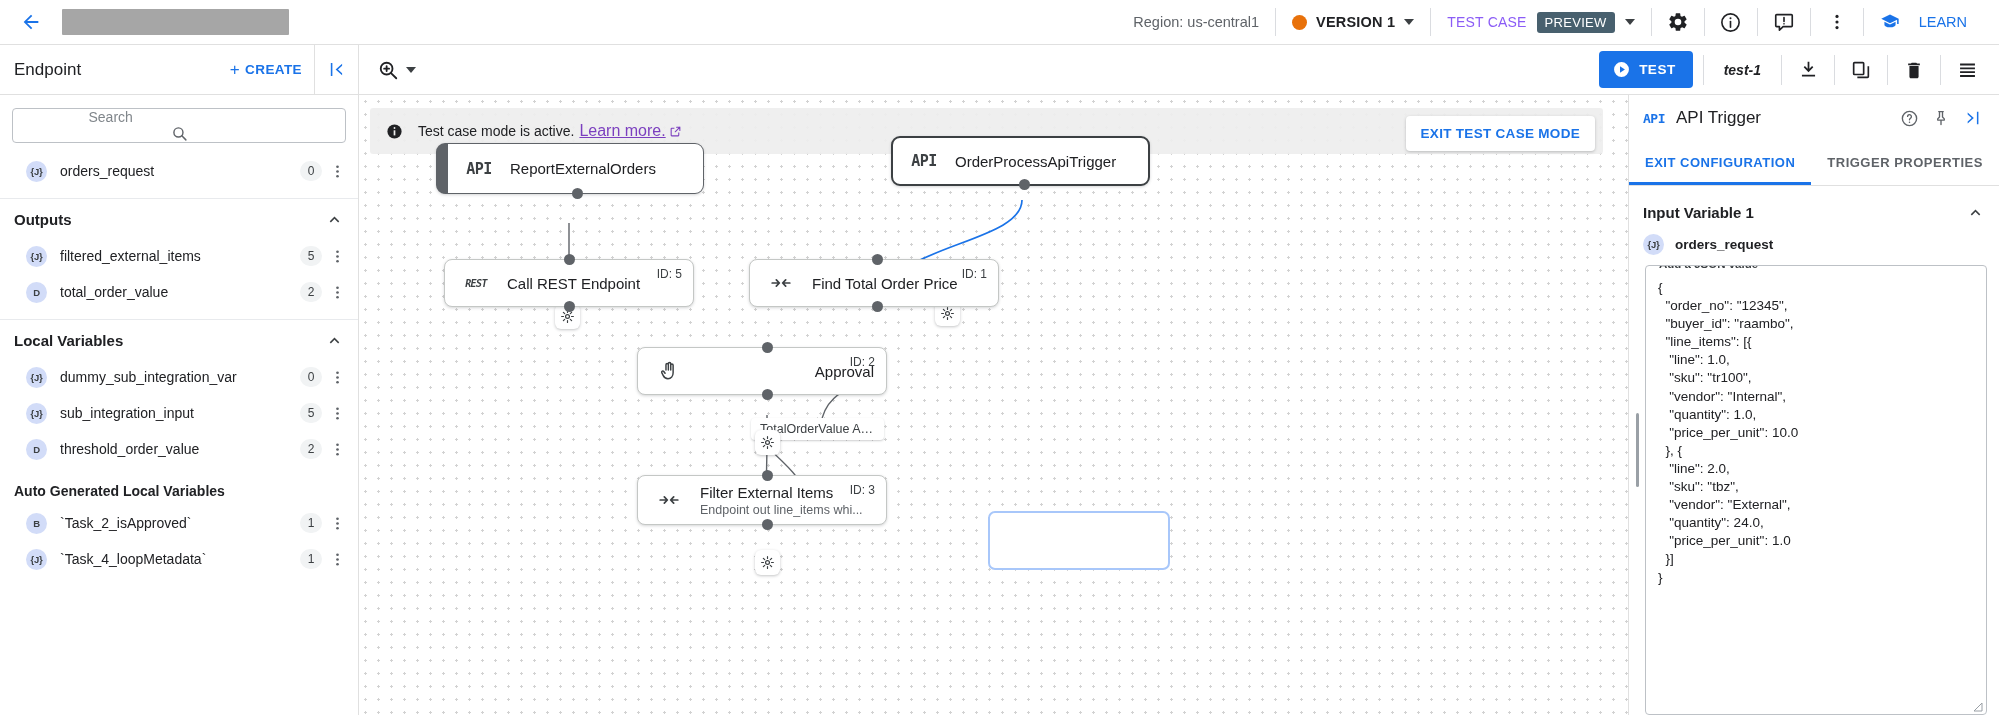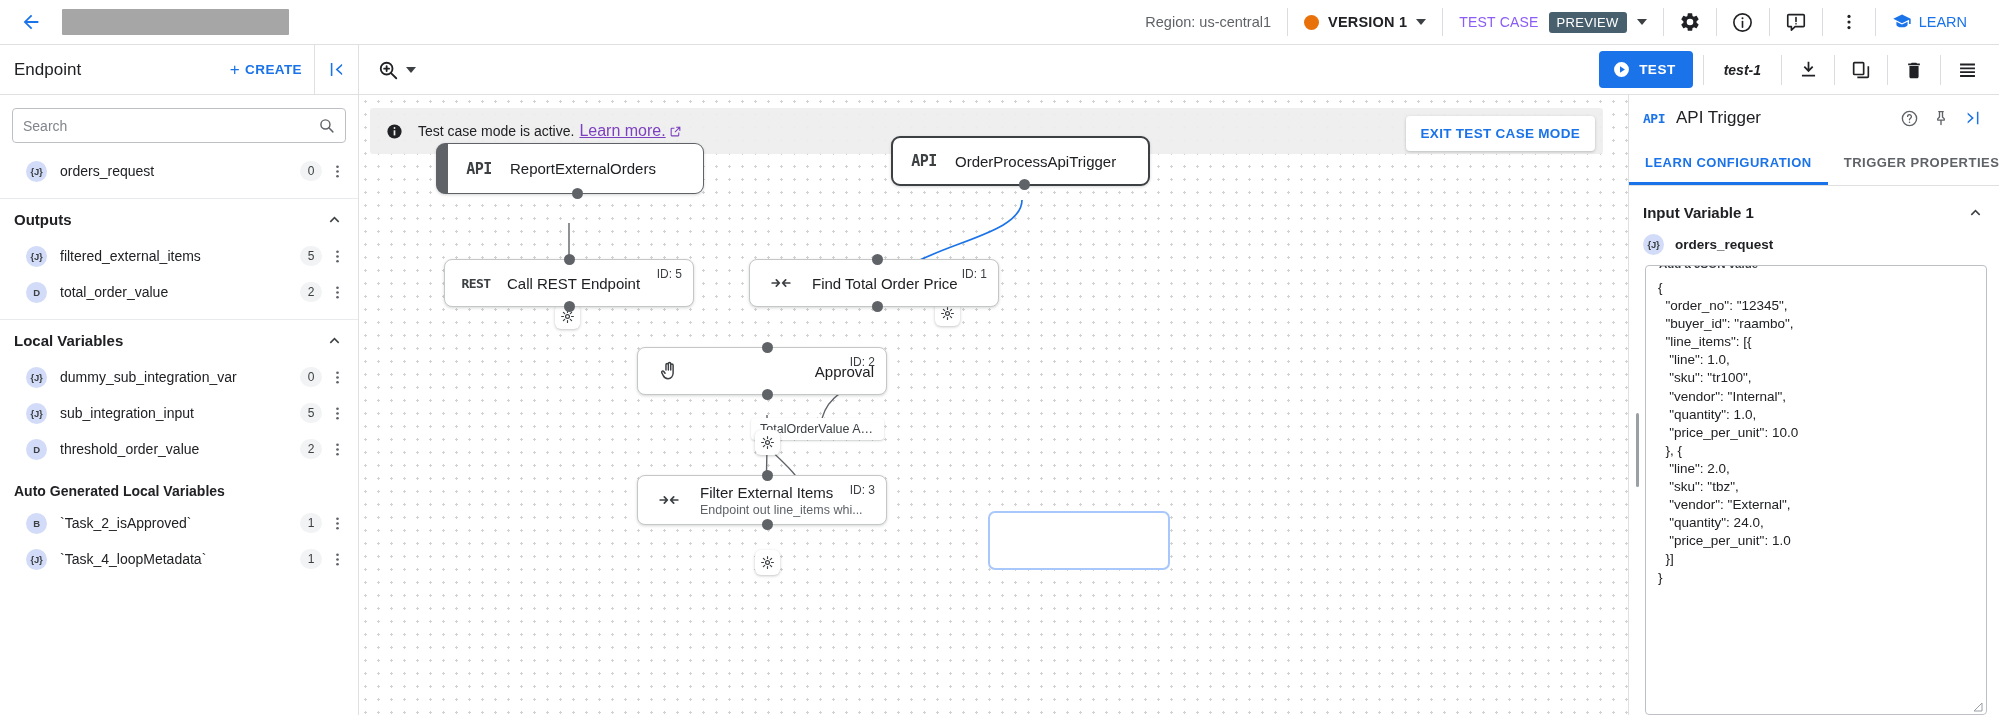--- a/index.html
+++ b/index.html
@@ -45,21 +45,21 @@
   .tc-label { font-size: 14px; font-weight: normal; color: #8b5cf6; letter-spacing: .2px; }
   .tc-chip {
     background: #48606e; color: #fff; font-size: 13px; padding: 3px 8px; border-radius: 3px;
     letter-spacing: .3px;
   }
   .tb-icon {
     width: 52px; height: 45px; display: flex; align-items: center; justify-content: center;
     cursor: pointer; color: #202124;
   }
   .tb-learn {
-    display: flex; align-items: center; gap: 7px; padding: 0 18px 0 16px; color: #1a73e8;
+    display: flex; align-items: center; gap: 19px; padding: 0 18px 0 16px; color: #1a73e8;
     font-size: 14.5px; cursor: pointer; white-space: nowrap;
   }
 
   
   .row2 { height: 50px; min-height: 50px; display: flex; border-bottom: 1px solid #e0e0e0; }
   .row2-left {
     width: 359px; min-width: 359px; display: flex; align-items: center;
     border-right: 1px solid #e0e0e0; padding-left: 14px;
   }
   .vars-title { font-size: 17px; color: #202124; flex: 1 1 auto; }
@@ -93,21 +93,21 @@
   .body { flex: 1 1 auto; display: flex; min-height: 0; }
 
   
   .sidebar {
     width: 359px; min-width: 359px; border-right: 1px solid #e0e0e0; display: flex;
     flex-direction: column; overflow: hidden; background: #fff;
   }
   .search-wrap { padding: 13px 12px 10px 12px; }
   .search-box {
     display: flex; align-items: center; border: 1px solid #bdc1c6; border-radius: 4px;
-    height: 35px; padding: 0 10px;
+    height: 35px; padding: 0 10px; flex-direction: column;
   }
   .search-box input {
     flex: 1 1 auto; border: 0; outline: 0; font-size: 14px; font-family: inherit;
     color: #202124; background: transparent;
   }
   .search-box input::placeholder { color: #80868b; }
   .search-ico { color: #5f6368; display: flex; }
   .sect-head {
     display: flex; align-items: center; padding: 11px 14px 9px 14px; cursor: pointer;
   }
@@ -169,22 +169,22 @@
   .node.selected { border: 2px solid #3c4043; }
   .node-ico {
     width: 62px; display: flex; align-items: center; justify-content: center; flex: 0 0 auto;
     color: #3c4043;
   }
   .node-ico.api-ico {
     font-family: "DejaVu Sans Mono", monospace; font-size: 15px; font-weight: bold;
     letter-spacing: -0.5px; color: #3c4043;
   }
   .node-ico.rest-ico {
-    font-family: "DejaVu Sans Mono", monospace; font-size: 13px; font-weight: bold;
-    color: #3c4043; letter-spacing: -0.6px;
+    font-family: "DejaVu Sans Mono", monospace; font-size: 10px; font-weight: bold;
+    color: #3c4043; letter-spacing: -0.6px; font-style: italic;
   }
   .node-body { flex: 1 1 auto; padding-right: 12px; }
   .node-title { font-size: 15px; color: #202124; }
   .node-sub {
     font-size: 12.5px; color: #5f6368; margin-top: 2px; white-space: nowrap;
     overflow: hidden; text-overflow: ellipsis; max-width: 196px;
   }
   .node-id {
     position: absolute; right: 11px; top: 7px; font-size: 12px; color: #3c4043;
   }
@@ -673,21 +673,21 @@
             </svg>
         </span>
         <span class="rp-icon blue">
           <svg width="20" height="20" viewBox="0 0 24 24" fill="currentColor">
               <path d="M5.6 5.3L13 12l-7.4 6.7v-2.4L10.3 12 5.6 7.7zM16.7 4.5h1.8v15h-1.8z"></path>
             </svg>
         </span>
       </div>
 
       <div class="rp-tabs">
-        <div class="rp-tab active">LEARN CONFIGURATION</div>
+        <div class="rp-tab active">EXIT CONFIGURATION</div>
         <div class="rp-tab">TRIGGER PROPERTIES</div>
       </div>
 
       <div class="rp-section-head">
         <span class="rp-section-title">Input Variable 1</span>
         <span class="chev">
           <svg width="19" height="19" viewBox="0 0 24 24" fill="currentColor">
               <path d="M12 8.3l6 6-1.4 1.4L12 11.1l-4.6 4.6L6 14.3z"></path>
             </svg>
         </span>

